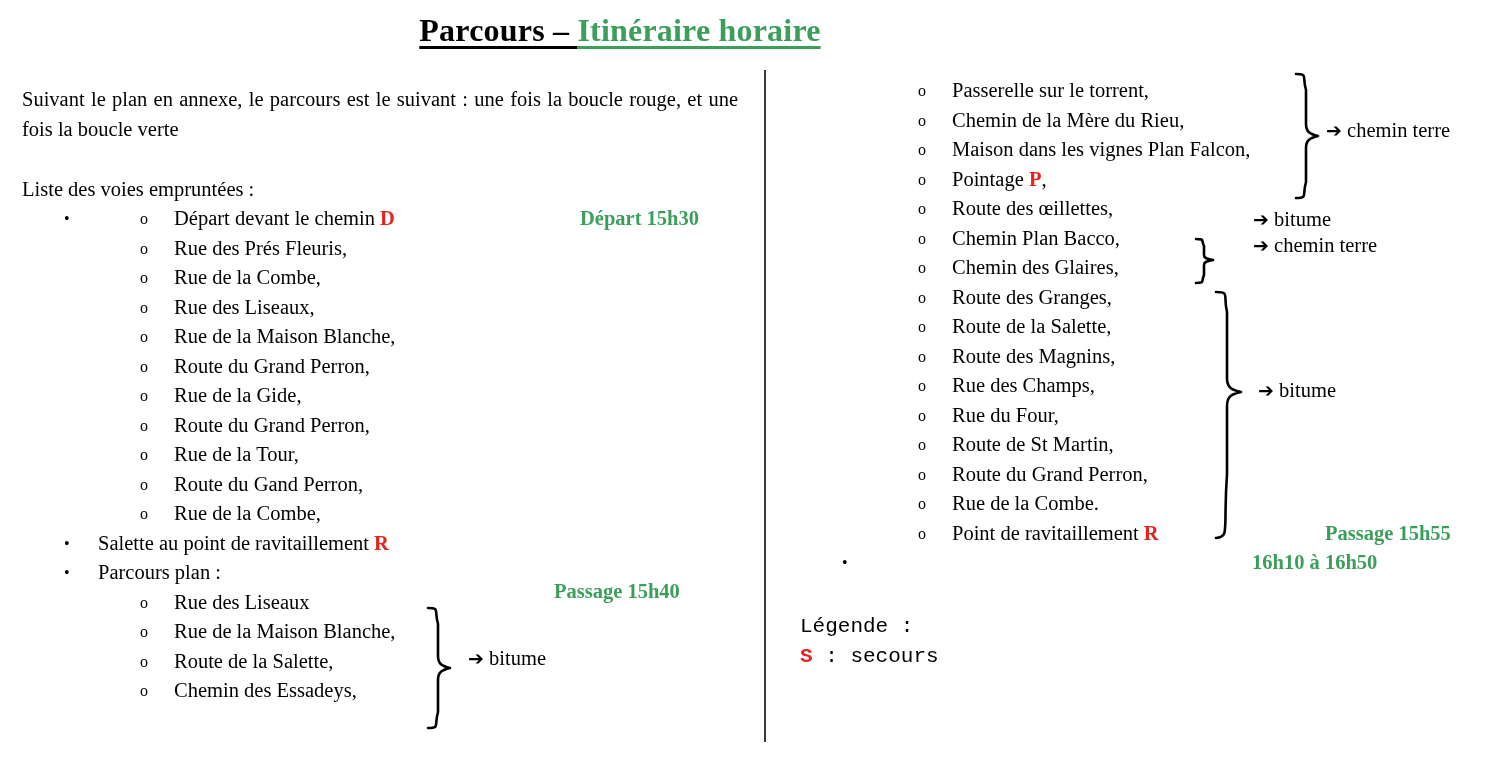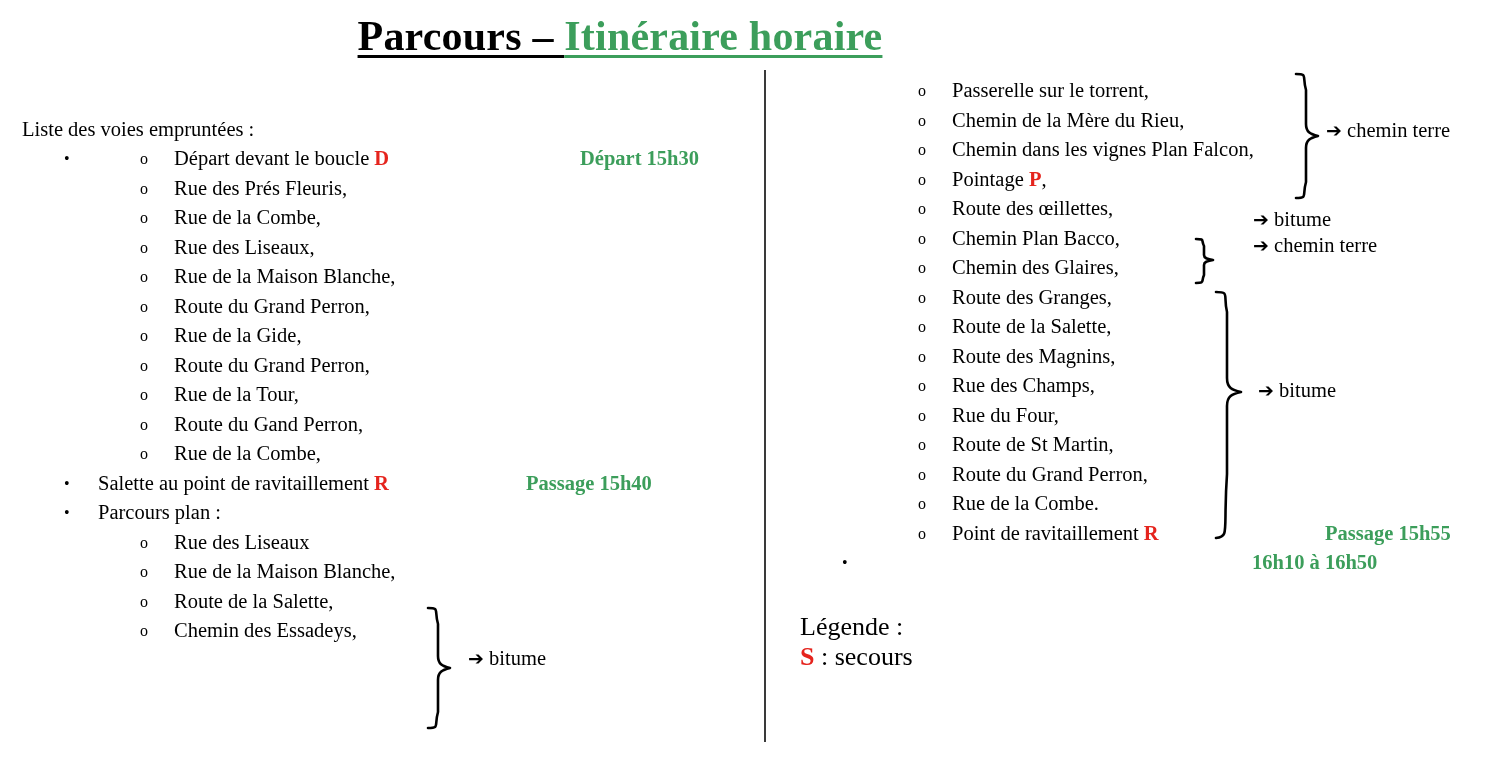--- a/index.html
+++ b/index.html
@@ -16,21 +16,21 @@
     overflow: hidden;
   }
 
   
   .title-bar {
     position: absolute;
     top: 12px;
     left: 0;
     width: 1240px;
     text-align: center;
-    font-size: 42px;
+    font-size: 32px;
     font-weight: bold;
     letter-spacing: 0.2px;
     white-space: nowrap;
   }
   .title-black {
     color: #000000;
     text-decoration: underline;
     text-decoration-thickness: 3px;
     text-underline-offset: 5px;
   }
@@ -107,21 +107,21 @@
   .green { color: #3C9E5B; font-weight: bold; }
 
   
   .time-left {
     position: absolute;
     left: 558px;
     top: 0;
     line-height: 29.5px;
     white-space: nowrap;
   }
-  .time-left.b1 { left: 504px; }
+  .time-left.b1 { left: 532px; margin-top: 48px; }
   .time-right {
     position: absolute;
     left: 525px;
     top: 0;
     line-height: 29.5px;
     white-space: nowrap;
   }
 
   
   .brace-group {
@@ -146,47 +146,49 @@
     font-size: 20.5px;
     line-height: 29.5px;
     white-space: nowrap;
   }
 
   
   .legend {
     position: absolute;
     left: 800px;
     top: 612px;
-    font-size: 26px;
+    font-size: 21px;
     line-height: 30px;
+    font-family: Liberation Mono, monospace;
   }
 </style>
 </head>
 <body>
 
 <div class="title-bar">
   <span class="title-black">Parcours – </span><span class="title-green">Itinéraire horaire</span>
 </div>
 
 <div class="divider"></div>
 
 <div class="col-left">
 
+  <p class="para first">Suivant le plan en annexe, le parcours est le suivant : une fois la boucle rouge, et une fois la boucle verte</p>
 
   <div class="spacer"></div>
 
   <p class="para">Liste des voies empruntées :</p>
 
   <div class="lvl1">
     <span class="bullet">•</span>
   </div>
 
   <div class="lvl2">
     <span class="omark">o</span>
-    <span>Départ devant le boucle </span><span class="red">D</span>
+    <span>Départ devant le chemin </span><span class="red">D</span>
     <span class="time-left green">Départ 15h30</span>
   </div>
   <div class="lvl2">
     <span class="omark">o</span>
     <span>Rue des Prés Fleuris,</span>
   </div>
   <div class="lvl2">
     <span class="omark">o</span>
     <span>Rue de la Combe,</span>
   </div>
@@ -266,21 +268,21 @@
   <div class="lvl2">
     <span class="omark">o</span>
     <span>Passerelle sur le torrent,</span>
   </div>
   <div class="lvl2">
     <span class="omark">o</span>
     <span>Chemin de la Mère du Rieu,</span>
   </div>
   <div class="lvl2">
     <span class="omark">o</span>
-    <span>Chemin dans les vignes Plan Falcon,</span>
+    <span>Maison dans les vignes Plan Falcon,</span>
   </div>
   <div class="lvl2">
     <span class="omark">o</span>
     <span>Pointage </span><span class="red">P</span><span>,</span>
   </div>
 
   <div class="lvl2">
     <span class="omark">o</span>
     <span>Route des œillettes,</span>
   </div>

